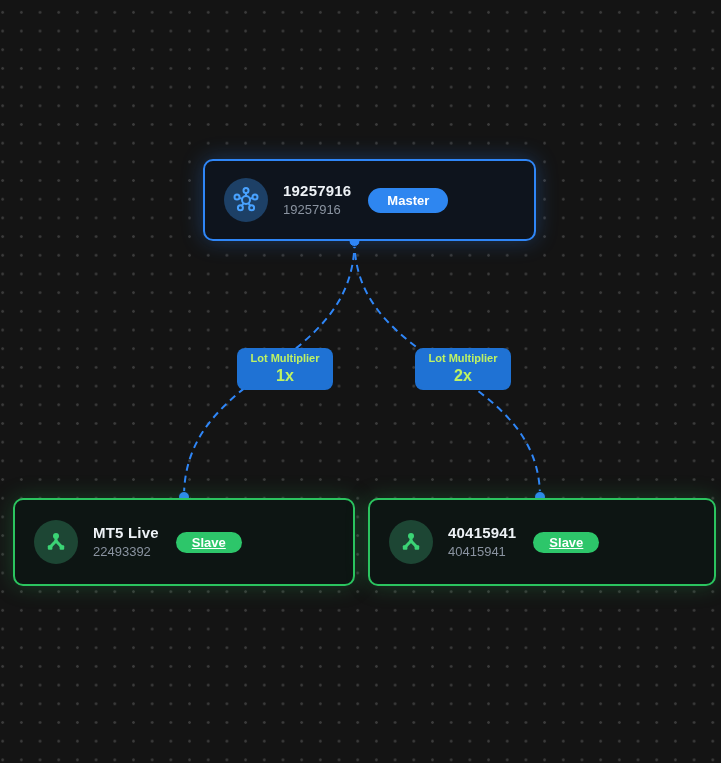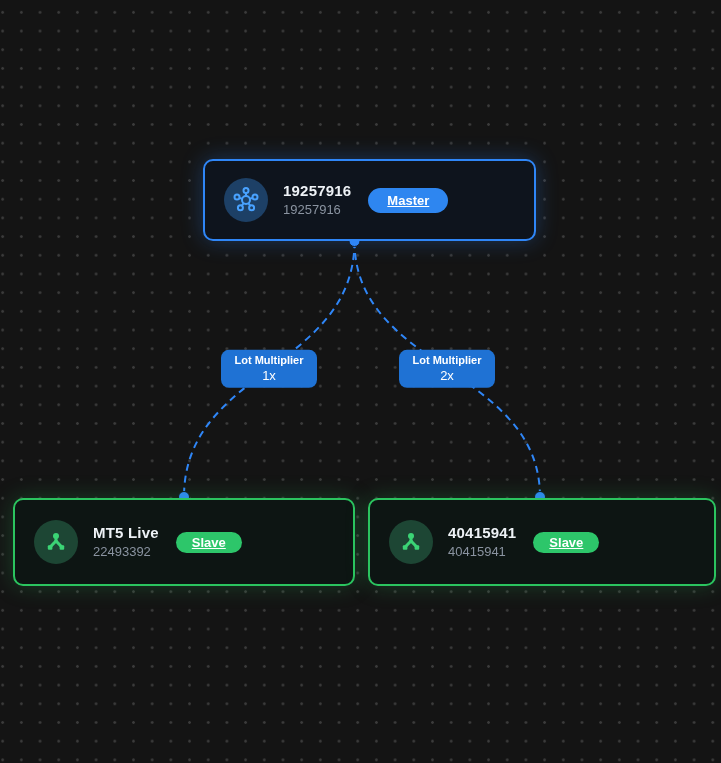--- a/index.html
+++ b/index.html
@@ -93,41 +93,42 @@
   }
   .badge {
     margin-left: 17px;
     padding: 5px 19px;
     border-radius: 14px;
     font-size: 13px;
     font-weight: 700;
     color: #ffffff;
     white-space: nowrap;
   }
-  .badge.master-badge { background: #2e86f0; text-decoration: underline; }
+  .badge.master-badge { background: #2e86f0; }
   .badge.slave-badge  { background: #2dc66a; padding: 3px 16px; text-decoration: underline; }
   
   .edge-label {
     position: absolute;
     transform: translate(-50%, -50%);
     background: #1f72d4;
     border-radius: 8px;
     padding: 4px 12px 5px 12px;
     text-align: center;
-    color: #ffffff;
+    color: #bef264;
     min-width: 72px;
+    margin-left: 16px;
   }
   .edge-label .el-title {
     font-size: 11px;
     font-weight: 600;
     line-height: 1.25;
   }
   .edge-label .el-value {
-    font-size: 13px;
-    font-weight: 400;
+    font-size: 16px;
+    font-weight: 700;
     line-height: 1.2;
   }
   .el-1 { left: 269px; top: 369px; }
   .el-2 { left: 447px; top: 369px; }
 </style>
 </head>
 <body>
 
 <div class="canvas">
 

